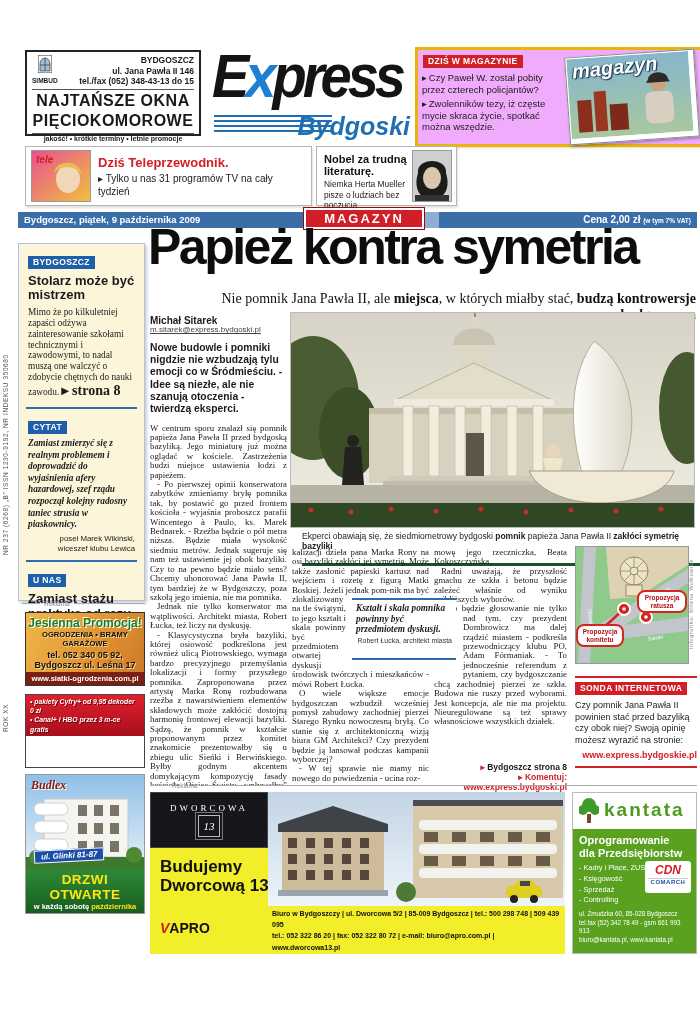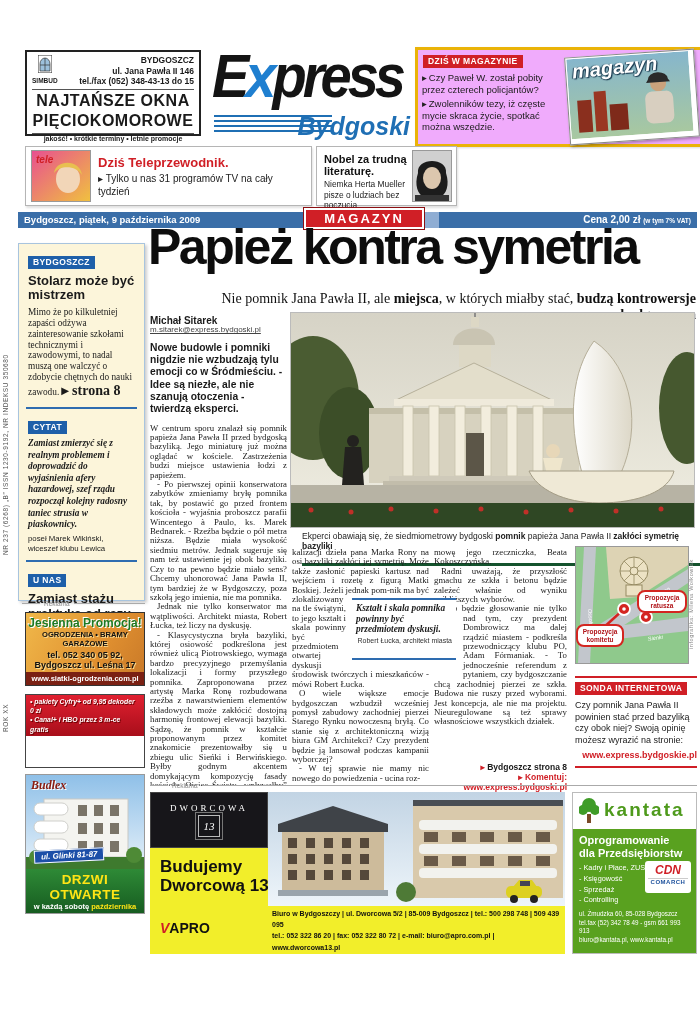--- a/index.html
+++ b/index.html
@@ -46,21 +46,21 @@
           border:1px solid #8c0f12;box-shadow:inset 0 0 0 2px #fff;color:#fff;font-weight:bold;
           font-size:13px;letter-spacing:2px;text-align:center;line-height:21px;}
   
   .sidebox{left:18px;top:243px;width:127px;height:358px;background:#fcf5da;border:1px solid #a8c4de;
            box-shadow:2px 2px 3px rgba(0,0,0,.2);padding:7px 9px;box-sizing:border-box;}
   .s-title{font-size:13px;font-weight:bold;line-height:1.1;margin:5px 0 4px;}
   .s-text{font-family:"Liberation Serif",serif;font-size:9.3px;line-height:1.18;text-align:left;}
   .s-page{font-size:14px;font-weight:bold;}
   .sdiv{border-top:2px solid #2e6cb0;margin:7px -2px;}
   .quote-t{font-family:"Liberation Serif",serif;font-style:italic;font-weight:bold;font-size:9.3px;line-height:1.25;}
-  .quote-a{font-size:7.8px;text-align:left;margin-top:3px;line-height:1.25;}
+  .quote-a{font-size:7.8px;text-align:right;margin-top:3px;line-height:1.25;}
   
   .headline{left:148px;top:222px;width:550px;font-size:50px;font-weight:bold;letter-spacing:-2.5px;
             color:#0d0d0d;line-height:1;white-space:nowrap;}
   .subhead{left:150px;top:291px;width:546px;font-family:"Liberation Serif",serif;font-size:14px;color:#111;text-align:right;}
   .col{position:absolute;width:137px;font-family:"Liberation Serif",serif;font-size:8.8px;
        line-height:9.4px;text-align:justify;overflow:hidden;}
   .col p{margin:0;}
   .col p + p{text-indent:7px;}
   .byl-name{font-family:"Liberation Sans",sans-serif;font-size:10px;font-weight:bold;}
   .byl-mail{font-family:"Liberation Sans",sans-serif;font-size:8px;color:#444;text-decoration:underline;margin-bottom:7px;}

